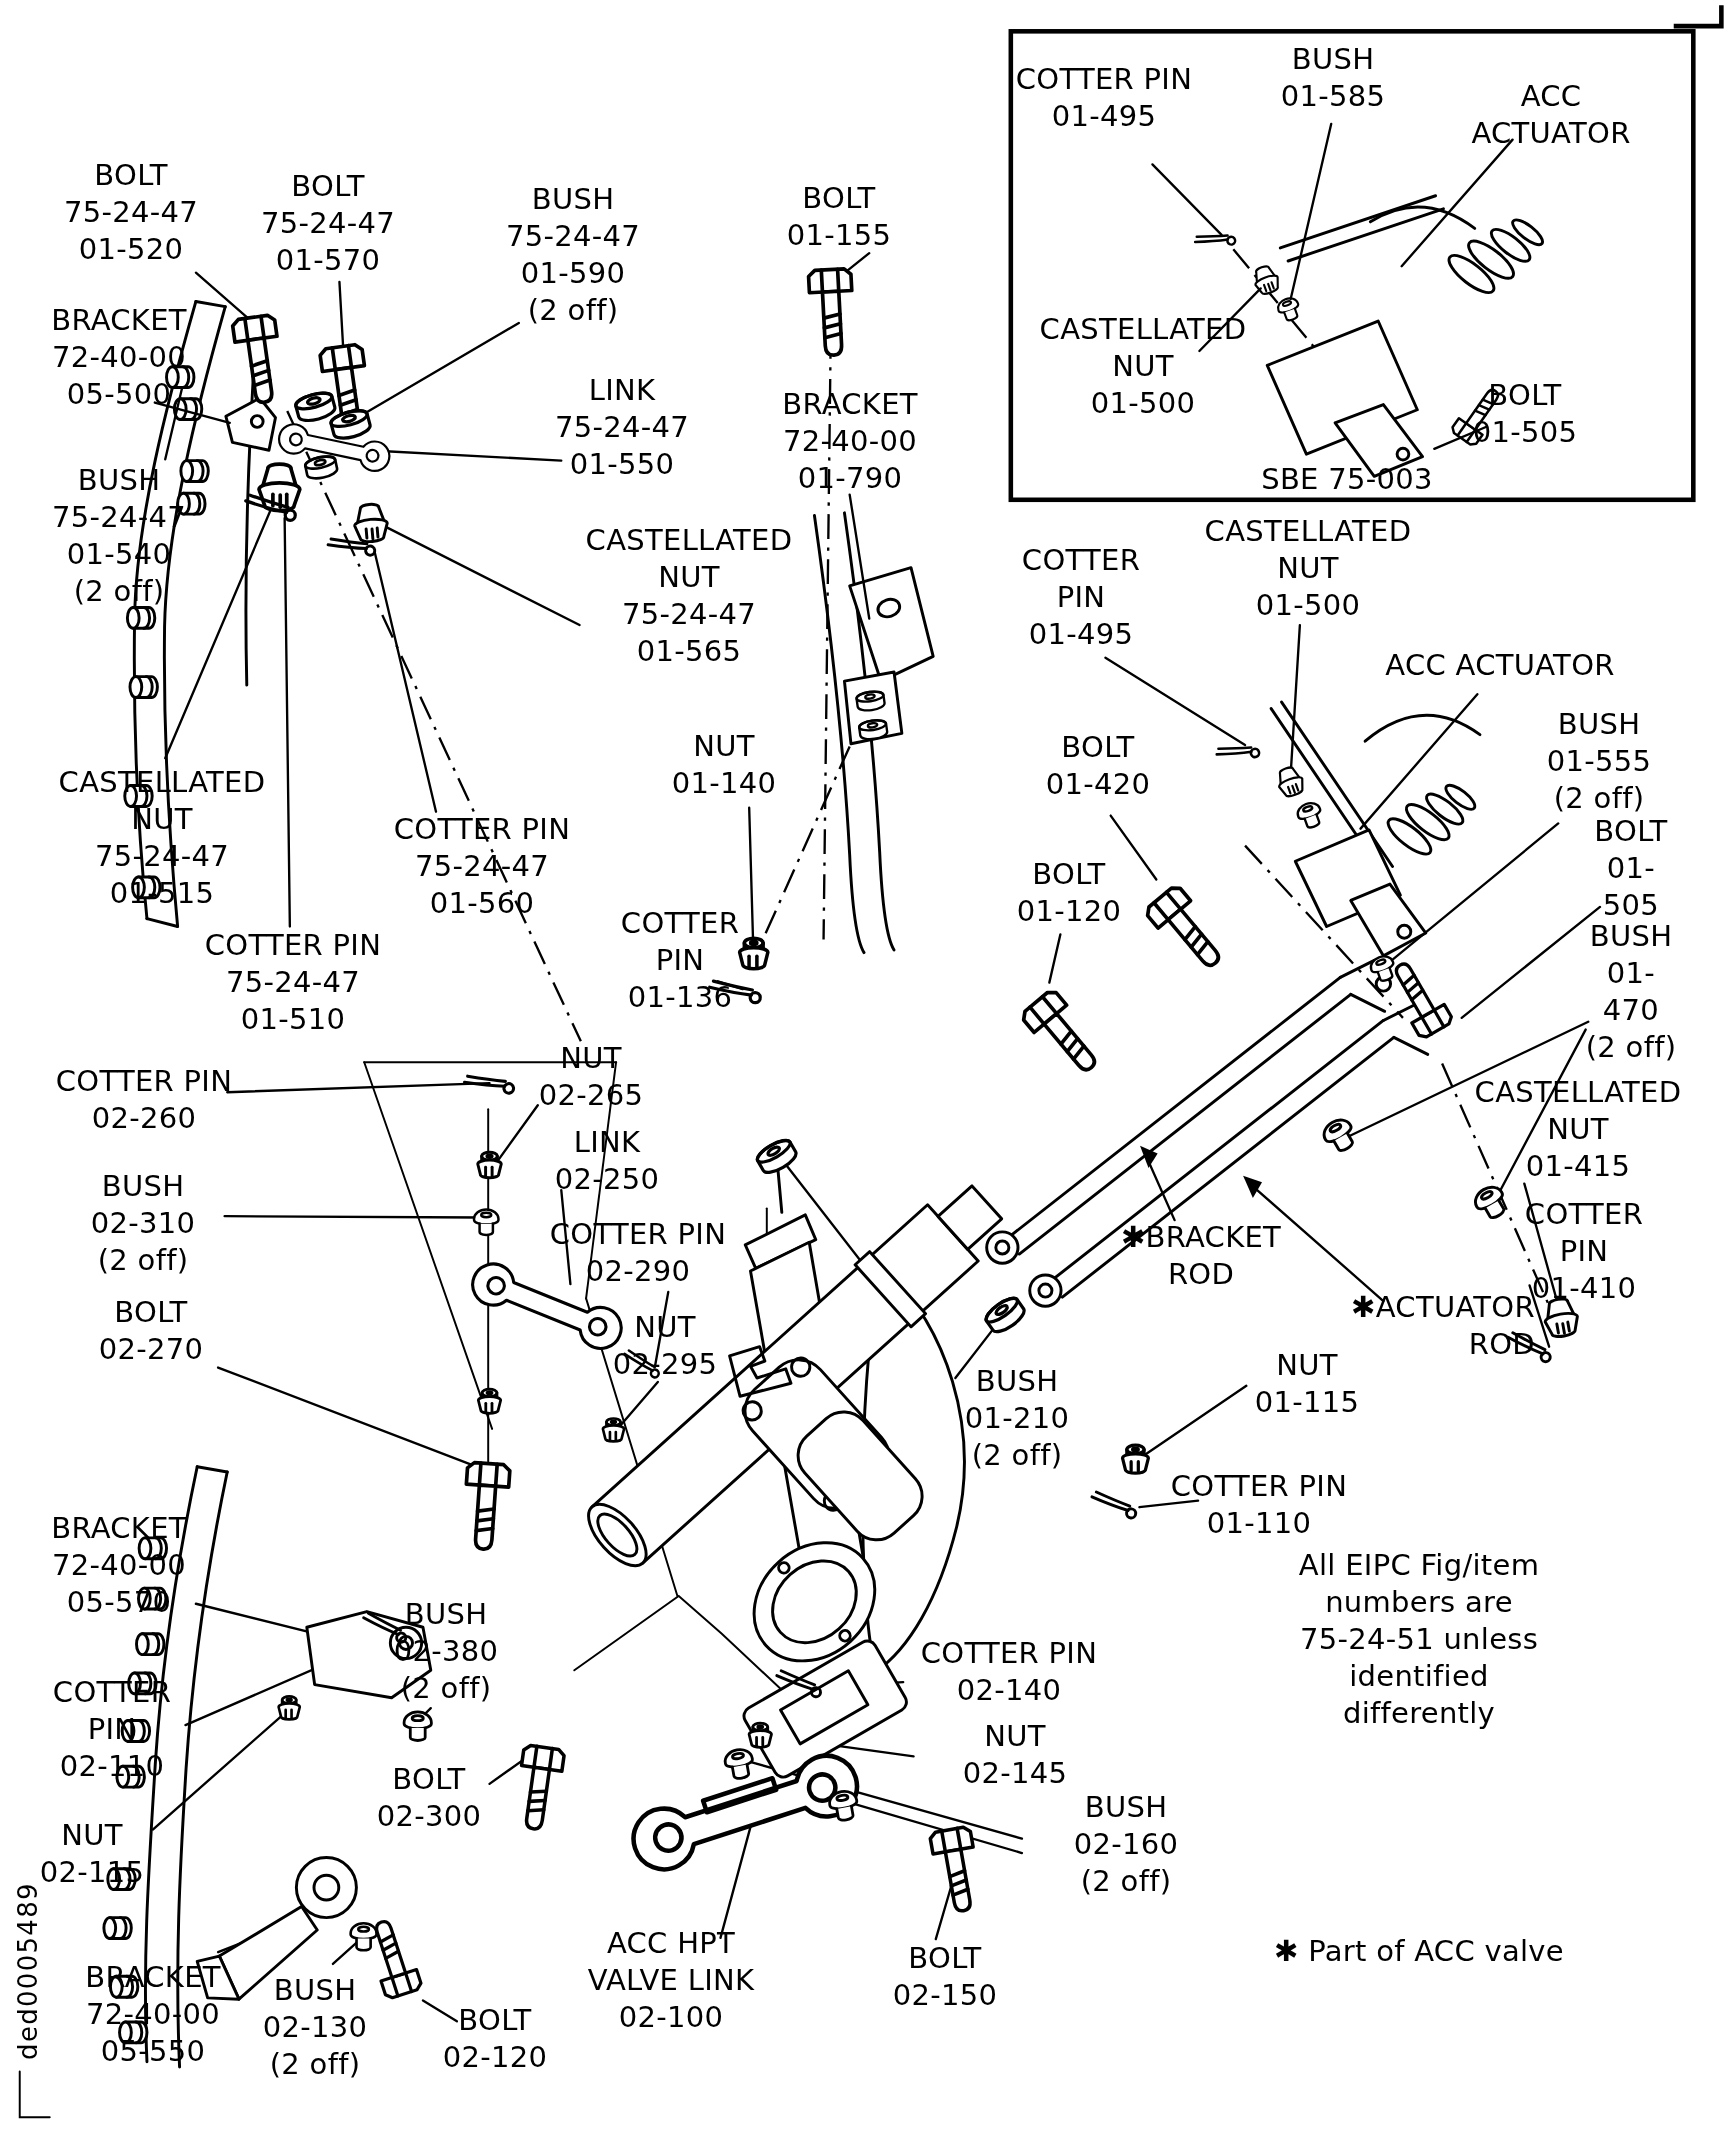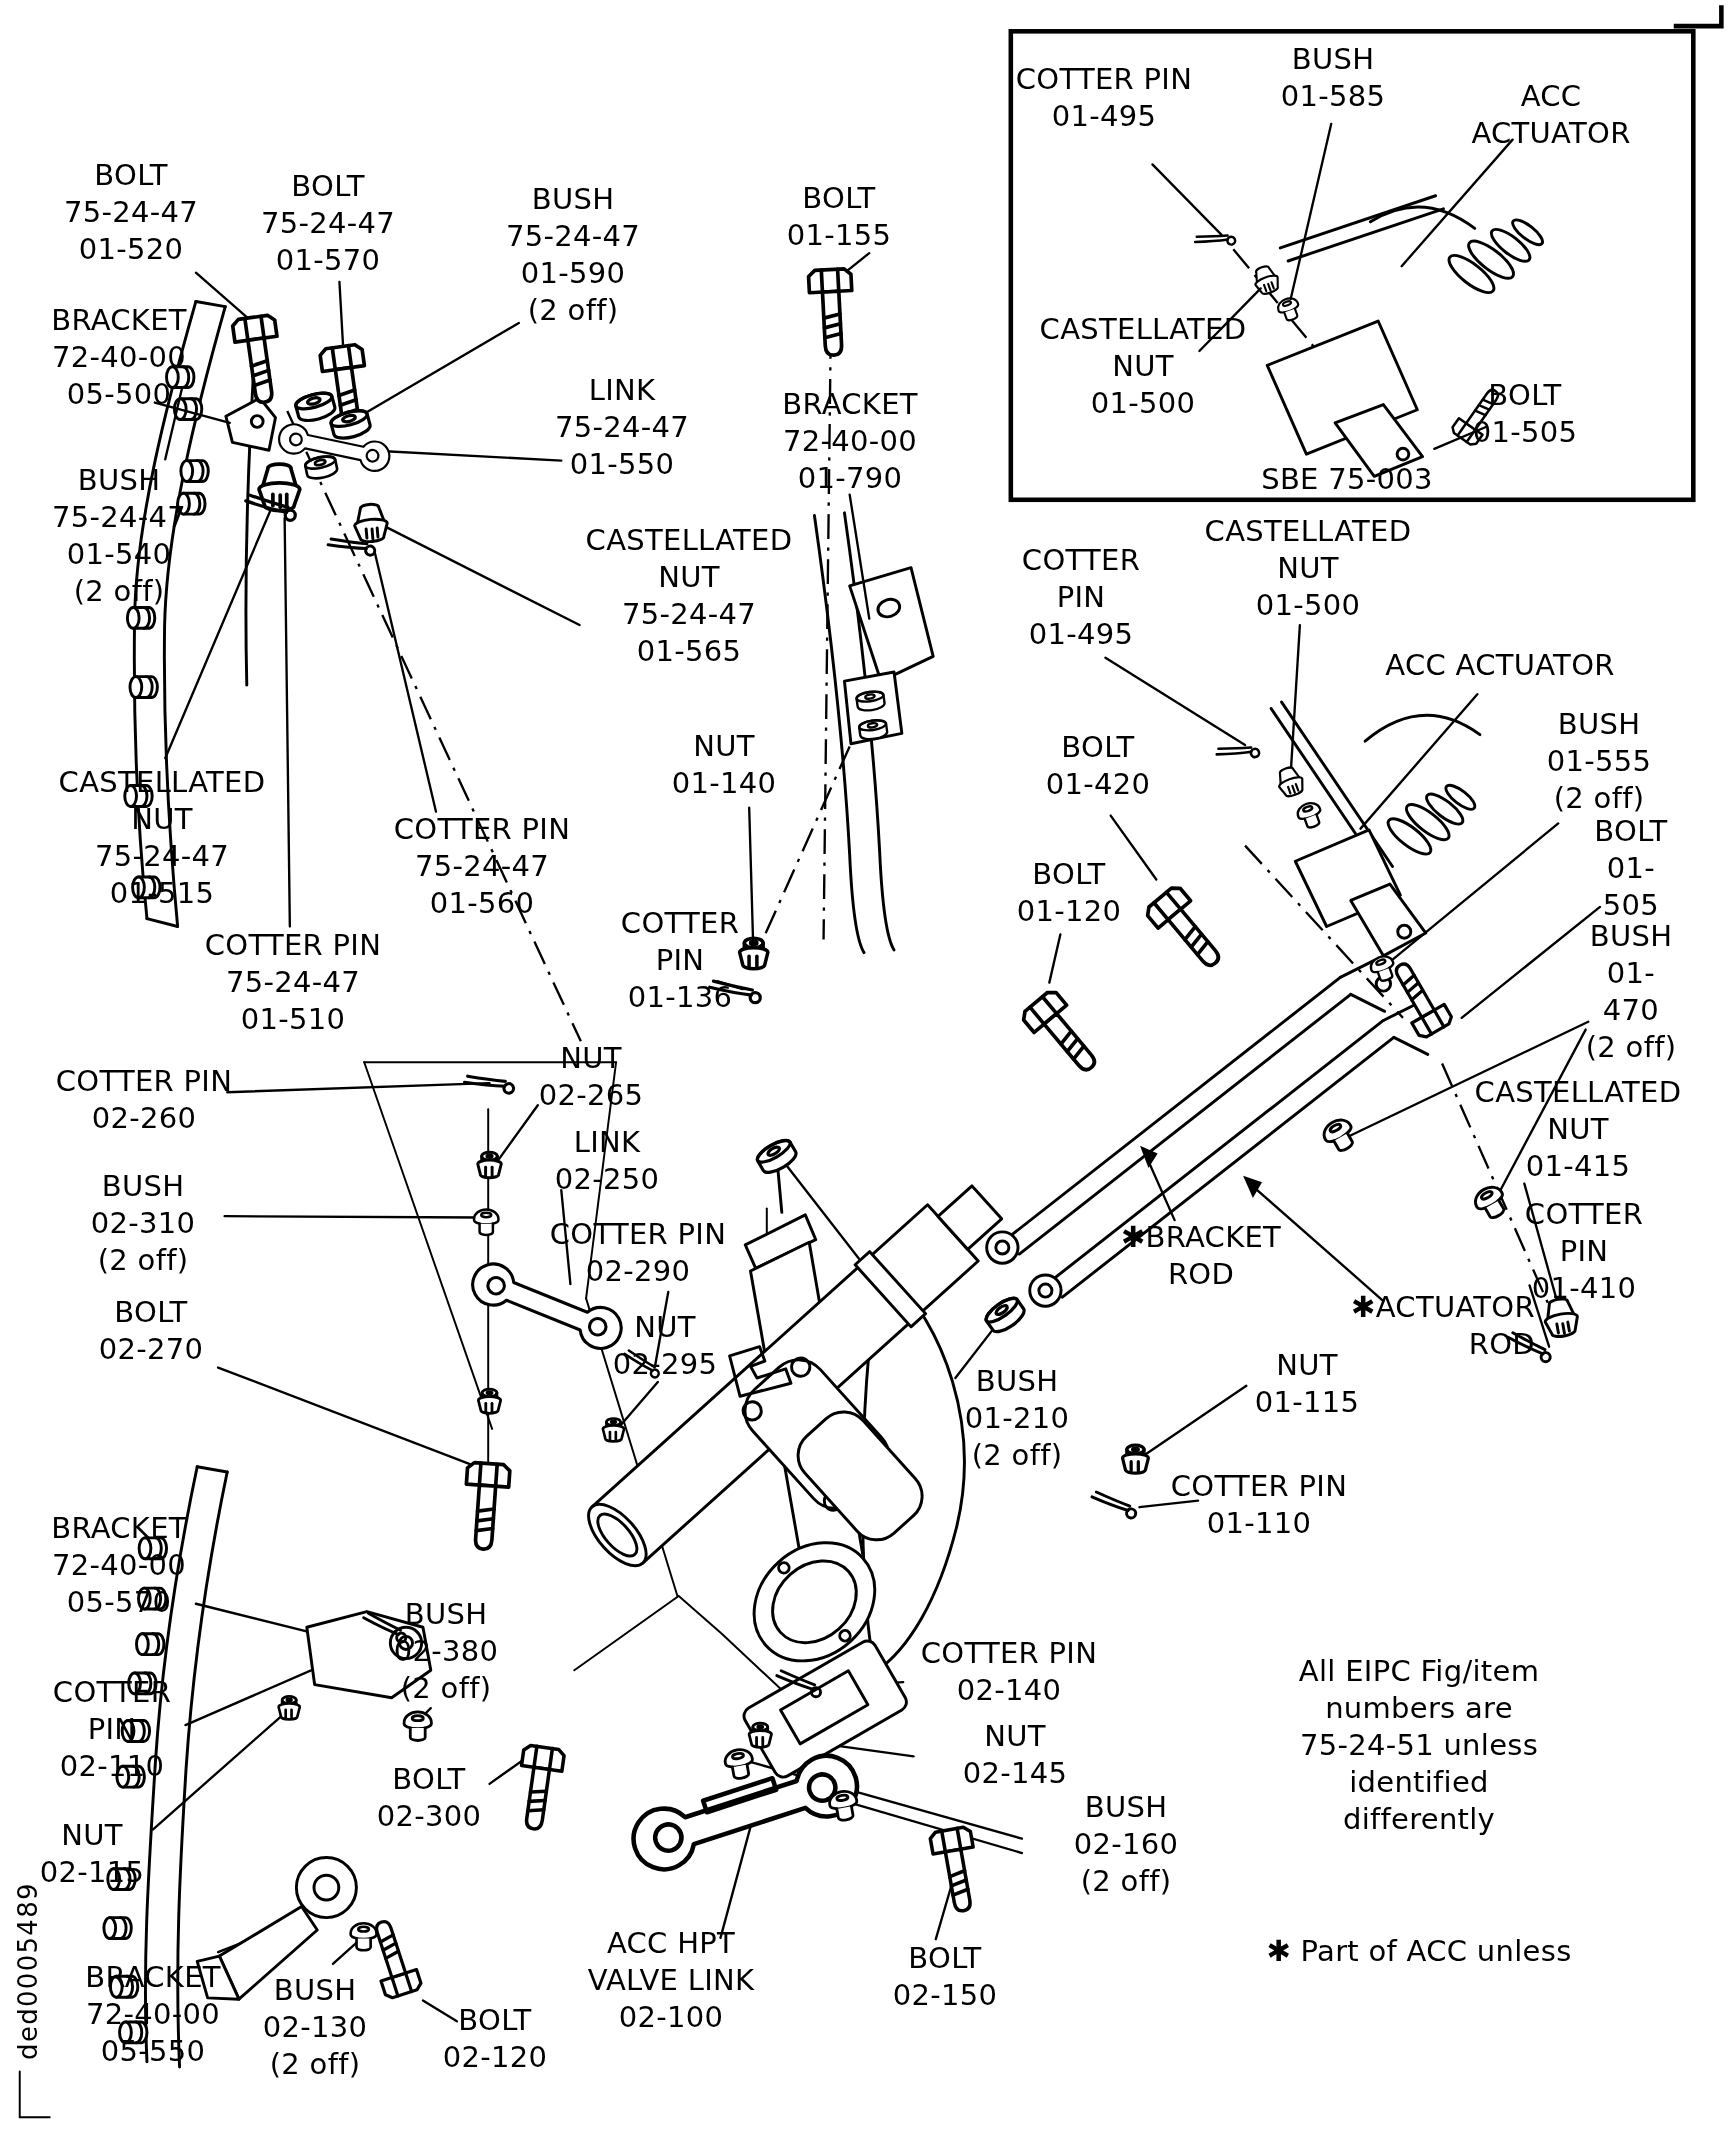--- a/index.html
+++ b/index.html
@@ -492,29 +492,29 @@
 02-140</div>
       <div class="part-label" style="left: 1015px; top: 1755px;">NUT
 02-145</div>
       <div class="part-label" style="left: 429px; top: 1798px;">BOLT
 02-300</div>
       <div class="part-label" style="left: 1126px; top: 1845px;">BUSH
 02-160
 (2 off)</div>
       <div class="part-label" style="left: 92px; top: 1854px;">NUT
 02-115</div>
-      <div class="part-label note" style="left: 1419px; top: 1746px;">All EIPC Fig/item numbers are
+      <div class="part-label note" style="left: 1419px; top: 1640px;">All EIPC Fig/item numbers are
 75-24-51 unless identified
 differently</div>
       <div class="part-label" style="left: 671px; top: 1981px;">ACC HPT
 VALVE LINK
 02-100</div>
       <div class="part-label" style="left: 945px; top: 1977px;">BOLT
 02-150</div>
-      <div class="part-label note" style="left: 1419px; top: 1952px;">✱ Part of ACC unless</div>
+      <div class="part-label note" style="left: 1419px; top: 1952px;">✱ Part of ACC valve</div>
       <div class="part-label" style="left: 153px; top: 2015px;">BRACKET
 72-40-00
 05-550</div>
       <div class="part-label" style="left: 315px; top: 2028px;">BUSH
 02-130
 (2 off)</div>
       <div class="part-label" style="left: 495px; top: 2039px;">BOLT
 02-120</div>
       <div class="part-label vertical" style="left: 29px; top: 1971px;">ded0005489</div>
       <div class="part-label" style="left: 1104px; top: 98px;">COTTER PIN

